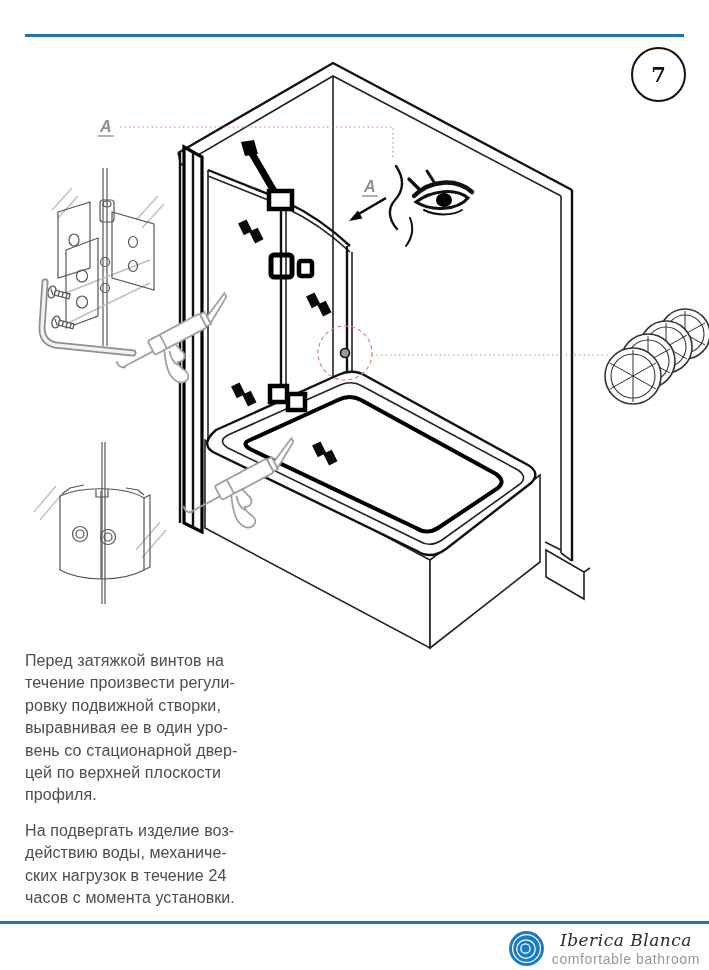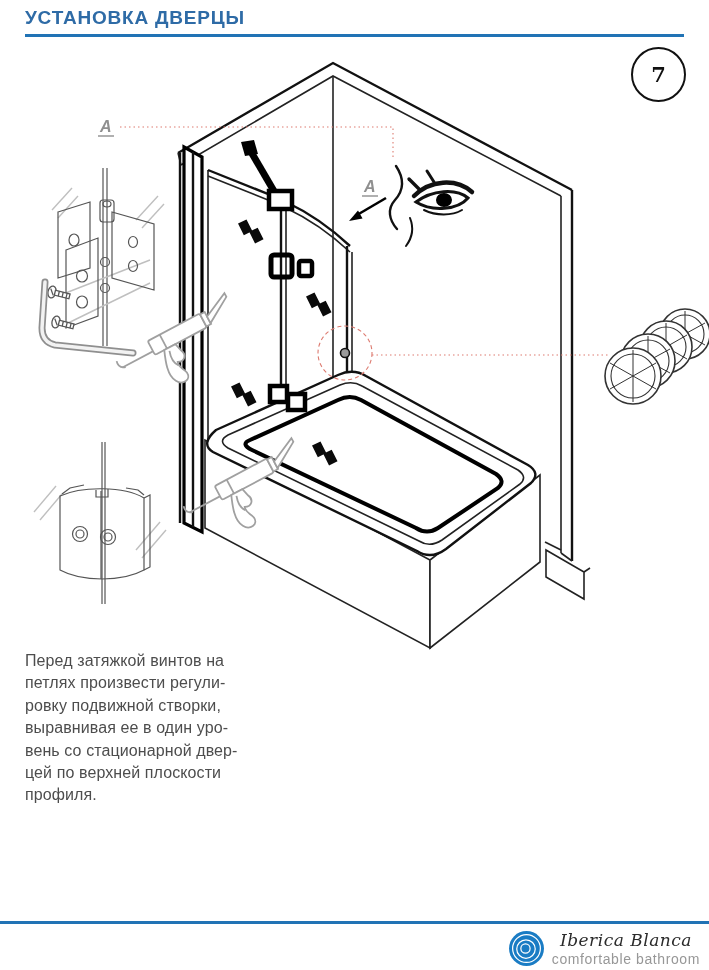--- a/index.html
+++ b/index.html
@@ -61,21 +61,20 @@
   svg text.sectionA{
     font-family:"Liberation Sans",sans-serif;font-style:italic;font-weight:700;
     font-size:16px;fill:#8f8f8f;
   }
 </style>
 </head>
 <body>
 
 <div class="page">
 
-  <div class="title">УСТАНОВКА ДВЕРЦЫ</div>
   <div class="title-rule"></div>
 
   <div class="page-circle">
     <span>7</span>
   </div>
 
   <svg class="diagram" viewBox="0 0 709 620" xmlns="http://www.w3.org/2000/svg">
     <defs>
       <path id="bowtie" d="M-14,-9 l8,-5 l7,11 l-8,5 z M-2,-2 l8,-5 l7,11 l-8,5 z"></path>
       <g id="caulk-gun">
@@ -266,26 +265,30 @@
         <line x1="633" y1="300" x2="633" y2="352"></line>
           <line x1="610" y1="313" x2="656" y2="339"></line>
           <line x1="610" y1="339" x2="656" y2="313"></line>
         <circle cx="633" cy="326" r="22" stroke-width="1.1"></circle>
       </g>
     </g>
   </svg>
 
   <div class="copy">
     <p>Перед затяжкой винтов на
-петлях произвести регули-
+течение произвести регули-
 ровку подвижной створки,
 выравнивая ее в один уро-
 вень со стационарной двер-
 цей по верхней плоскости
 профиля.</p>
+    <p>На подвергать изделие воз-
+действию воды, механиче-
+ских нагрузок в течение 24
+часов с момента установки.</p>
   </div>
 
   <div class="footer-rule"></div>
 
   <div class="footer-logo">
     <svg width="37" height="37" viewBox="0 0 36 36">
       <circle cx="18" cy="18" r="17" style="fill:var(--logo-blue)"></circle>
       <circle cx="18" cy="18" r="13.5" fill="none" stroke="#fff" stroke-width="1.2"></circle>
       <circle cx="17.5" cy="18.5" r="9" fill="none" stroke="#fff" stroke-width="1.2"></circle>
       <circle cx="17" cy="18" r="4.5" fill="none" stroke="#fff" stroke-width="1.2"></circle>

